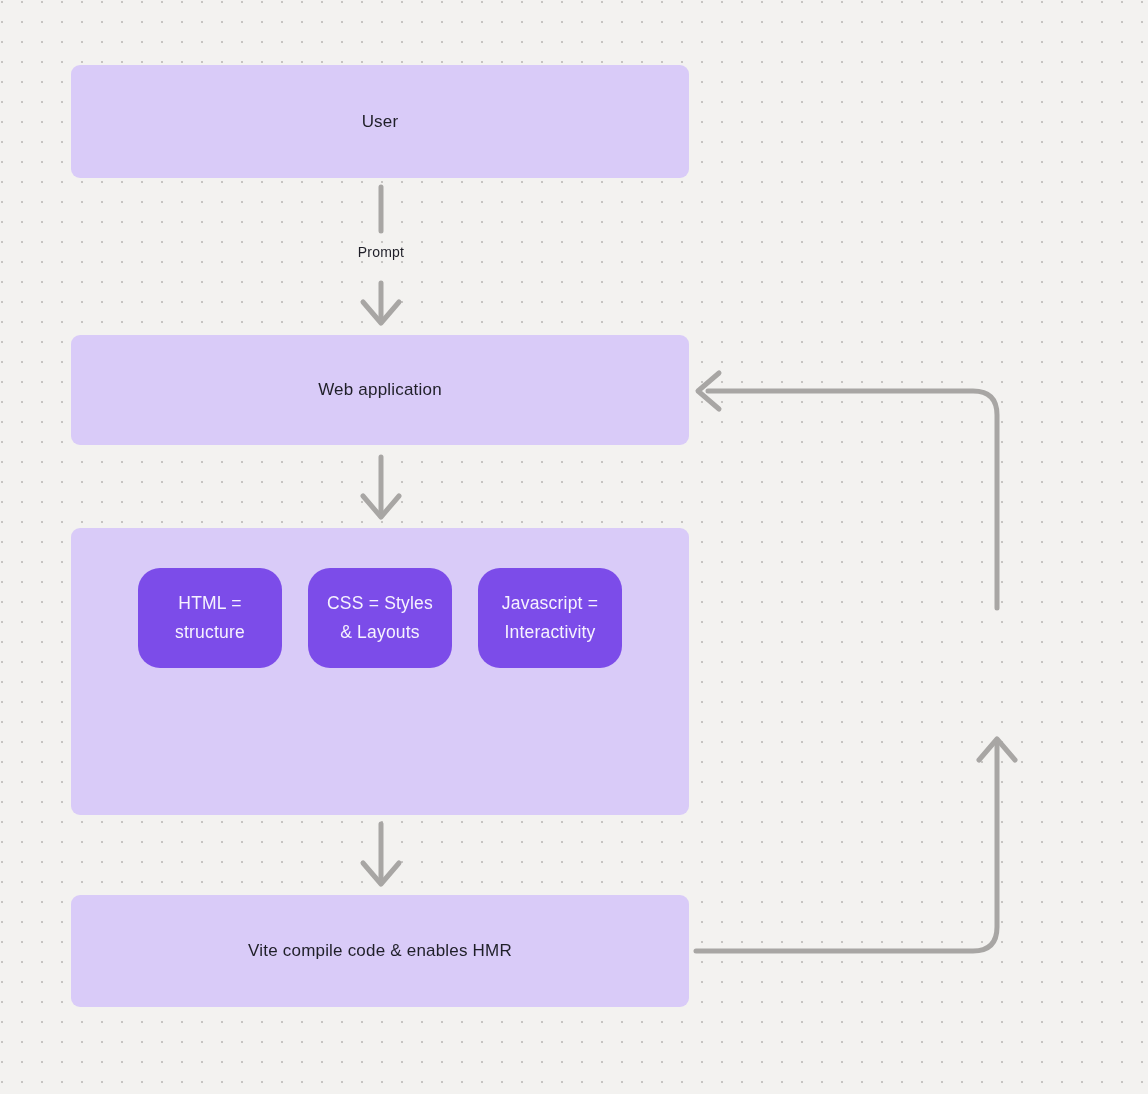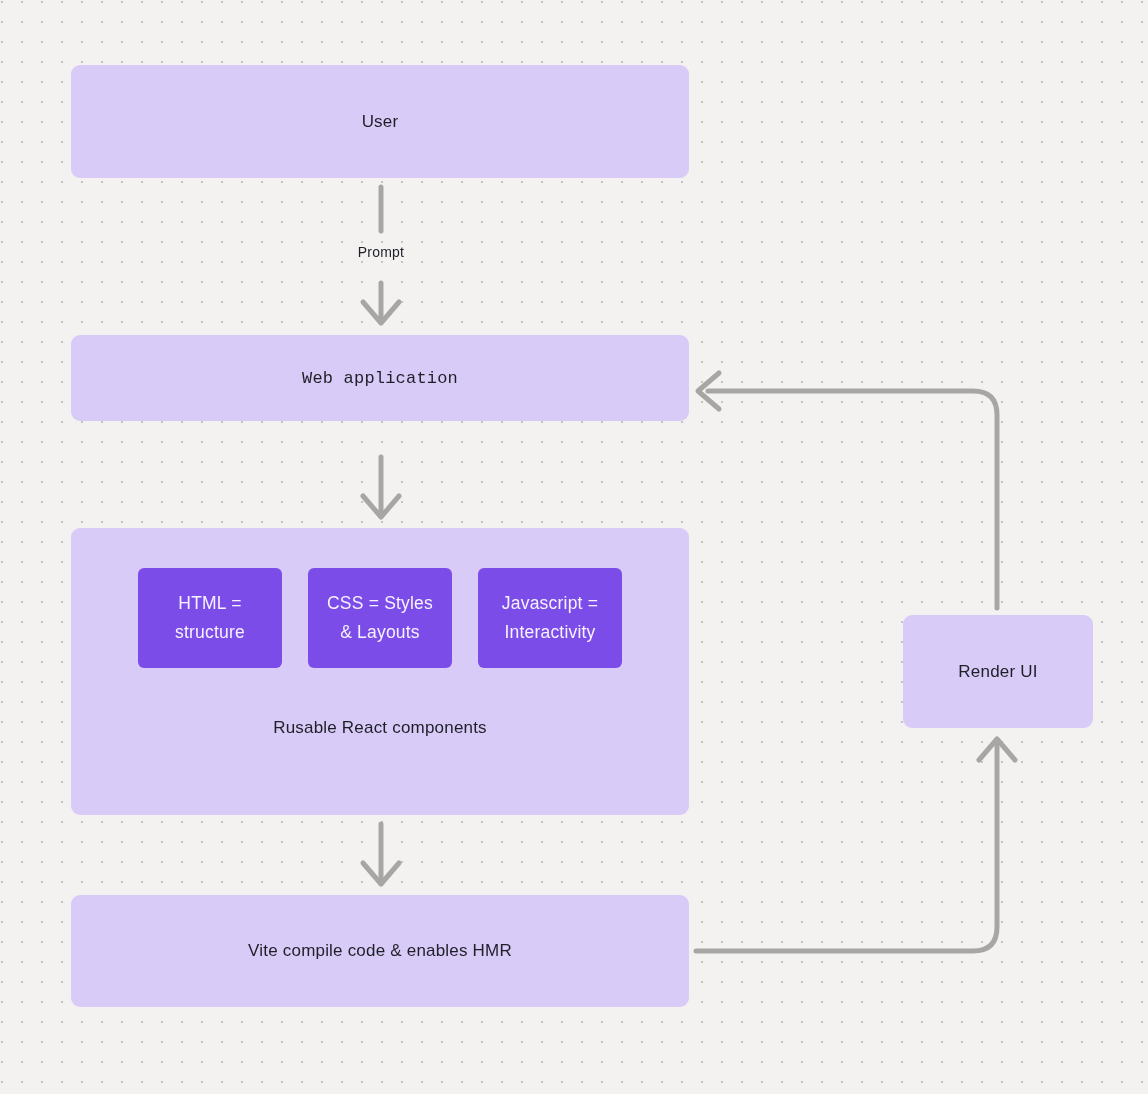--- a/index.html
+++ b/index.html
@@ -22,31 +22,31 @@
     display: flex;
     align-items: center;
     justify-content: center;
     color: #1f1f28;
     font-size: 17px;
     font-weight: 500;
     letter-spacing: 0.2px;
     text-align: center;
   }
   .node-user      { left: 71px;  top: 65px;  width: 618px; height: 113px; }
-  .node-webapp    { left: 71px;  top: 335px; width: 618px; height: 86px; font-family: Liberation Mono, monospace; }
+  .node-webapp    { left: 71px;  top: 335px; width: 618px; height: 110px; }
   .node-group     { left: 71px;  top: 528px; width: 618px; height: 287px; display: block; }
   .node-vite      { left: 71px;  top: 895px; width: 618px; height: 112px; }
   .node-renderui  { left: 903px; top: 615px; width: 190px; height: 113px; }
   .chip {
     position: absolute;
     top: 40px;
     width: 144px;
     height: 100px;
     background: #7c4ce9;
-    border-radius: 6px;
+    border-radius: 22px;
     display: flex;
     align-items: center;
     justify-content: center;
     text-align: center;
     color: #f6f2fe;
     font-size: 17.5px;
     font-weight: 500;
     line-height: 29px;
     padding: 0 14px;
     box-sizing: border-box;
@@ -99,30 +99,26 @@
   <div class="node node-group">
     <div class="chip chip-html">
       <span>HTML = structure</span>
     </div>
     <div class="chip chip-css">
       <span>CSS = Styles &amp; Layouts</span>
     </div>
     <div class="chip chip-js">
       <span>Javascript = Interactivity</span>
     </div>
-    <div class="group-caption">Rusable React components</div>
   </div>
 
   <div class="node node-vite">
     <span>Vite compile code &amp; enables HMR</span>
   </div>
 
-  <div class="node node-renderui">
-    <span>Render UI</span>
-  </div>
 
   <div class="edge-label">Prompt</div>
 
   <svg class="edges-svg" viewBox="0 0 1148 1094" xmlns="http://www.w3.org/2000/svg">
     <g fill="none" stroke="#a8a6a4" stroke-width="5" stroke-linecap="round" stroke-linejoin="round">
 
       <path d="M381 187 V231"></path>
       <path d="M381 283 V319"></path>
       <path d="M363 302 L381 323 L399 302"></path>
 

